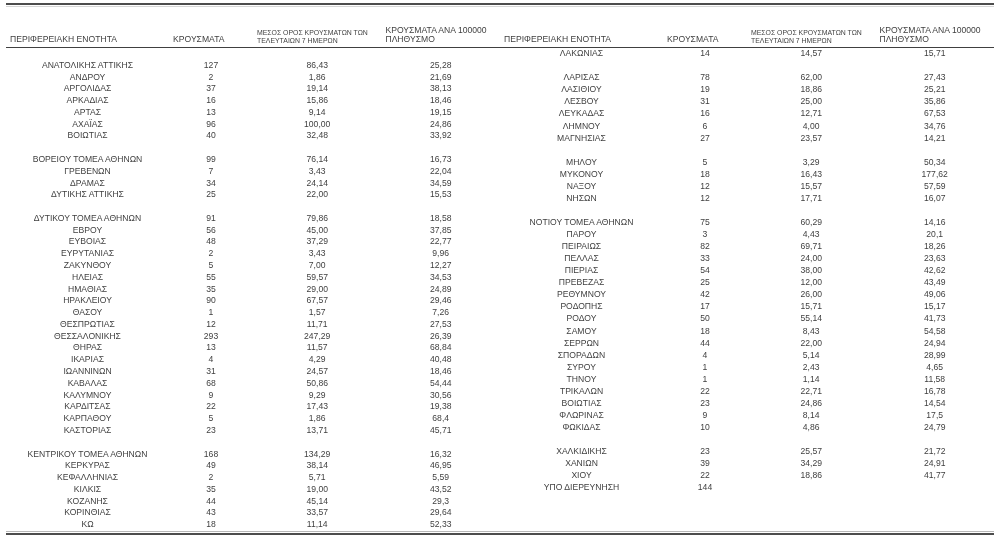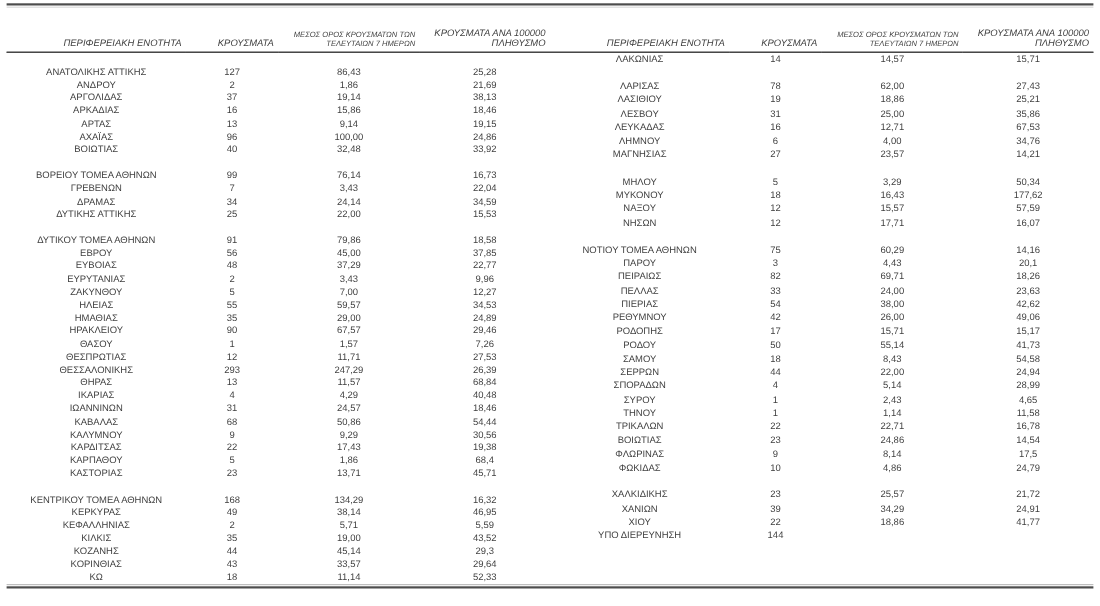--- a/index.html
+++ b/index.html
@@ -38,28 +38,27 @@
     table-layout: fixed;
     width: 50%;
   }
   col.c-name  { width: 33%; }
   col.c-cases { width: 17%; }
   col.c-avg   { width: 26%; }
   col.c-per   { width: 24%; }
   th {
     font-weight: normal;
     vertical-align: bottom;
-    text-align: right;
+    text-align: left;
     font-size: 8.6px;
     line-height: 9.6px;
     height: 38px;
     padding: 0 4px 2px 4px;
     border-bottom: 1.5px solid #404040;
     color: #3f3f3f;
-    font-style: italic;
   }
   th.small {
     font-size: 6.9px;
     line-height: 8px;
   }
   td {
     height: 11.78px;
     padding: 0;
     text-align: center;
     font-size: 8.6px;
@@ -476,20 +475,26 @@
             <td>24,00</td>
             <td>23,63</td>
           </tr>
           <tr>
             <td>ΠΙΕΡΙΑΣ</td>
             <td>54</td>
             <td>38,00</td>
             <td>42,62</td>
           </tr>
           <tr>
+            <td>ΠΡΕΒΕΖΑΣ</td>
+            <td>25</td>
+            <td>12,00</td>
+            <td>43,49</td>
+          </tr>
+          <tr>
             <td>ΡΕΘΥΜΝΟΥ</td>
             <td>42</td>
             <td>26,00</td>
             <td>49,06</td>
           </tr>
           <tr>
             <td>ΡΟΔΟΠΗΣ</td>
             <td>17</td>
             <td>15,71</td>
             <td>15,17</td>

